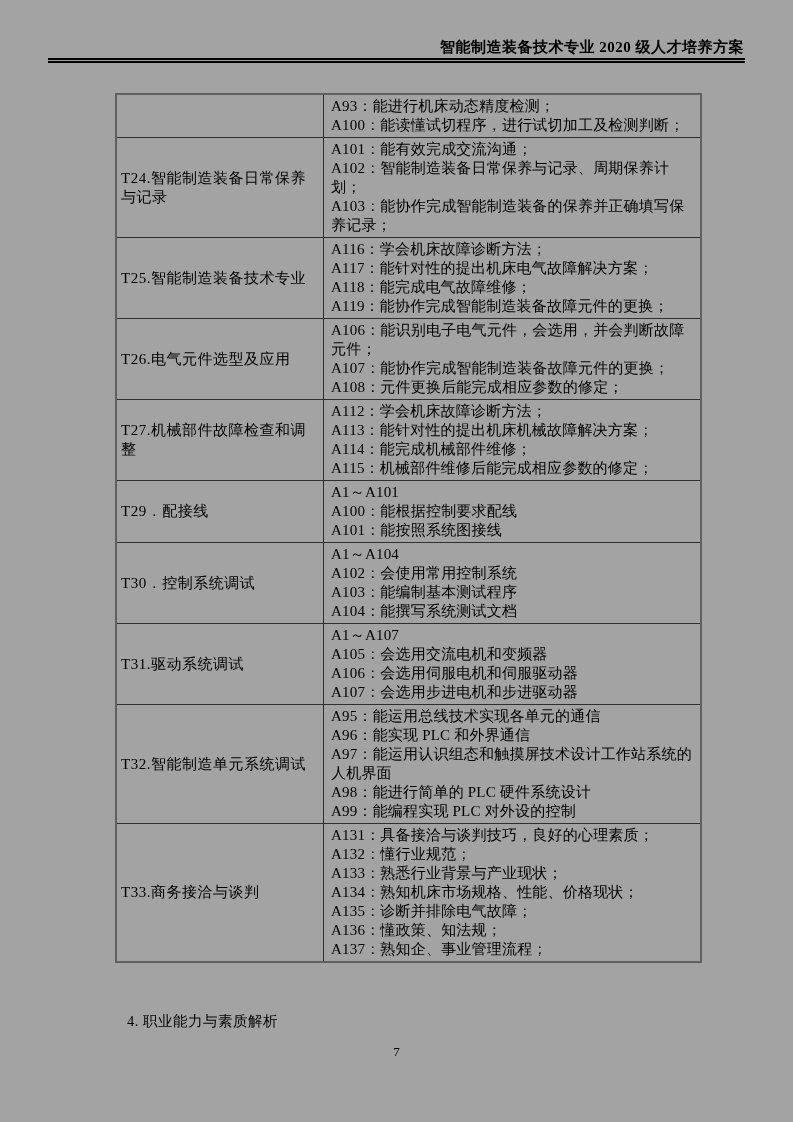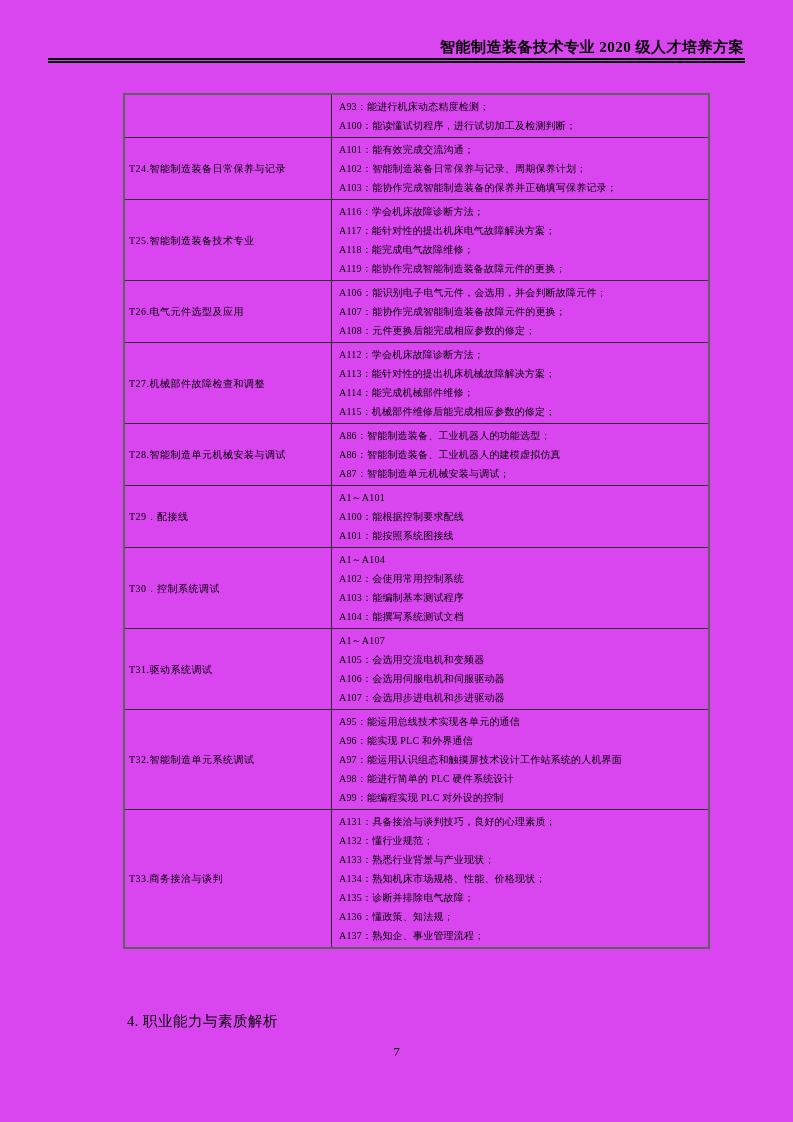--- a/index.html
+++ b/index.html
@@ -1,19 +1,19 @@
 <!DOCTYPE html>
 <html><head>
 <meta charset="utf-8">
 <style>
   html,body{margin:0;padding:0;background:#ffffff;}
   .page{
     position:relative;
     width:793px;height:1122px;
-    background:#d946ef;
+    background:#a3a3a3;
     font-family:"Liberation Serif","DejaVu Serif",serif;
     color:#000;
     overflow:hidden;
   }
   .header-title{
     position:absolute;
     top:38px;right:49px;
     font-size:15px;
     font-weight:bold;
     letter-spacing:0.5px;
@@ -25,24 +25,23 @@
     width:697px;height:1px;
     border-top:2px solid #000;
     border-bottom:2px solid #000;
   }
   table.doc-table{
     position:absolute;
     left:115px;top:93px;
     width:566px;
     border-collapse:collapse;
     table-layout:fixed;
-    font-size:10px;
+    font-size:15px;
     line-height:19px;
     border:2px solid #606060;
-    margin-left:8px;
   }
   table.doc-table td{
     border:1px solid #2e2e2e;
     vertical-align:middle;
   }
   td.task-cell{
     width:198px;
     padding:2px 4px;
     letter-spacing:0.5px;
   }
@@ -112,28 +111,20 @@
         <tr>
           <td class="task-cell">T27.机械部件故障检查和调整</td>
           <td class="ability-cell">
             <div class="ability-line">A112：学会机床故障诊断方法；</div>
             <div class="ability-line">A113：能针对性的提出机床机械故障解决方案；</div>
             <div class="ability-line">A114：能完成机械部件维修；</div>
             <div class="ability-line">A115：机械部件维修后能完成相应参数的修定；</div>
           </td>
         </tr>
         <tr>
-          <td class="task-cell">T28.智能制造单元机械安装与调试</td>
-          <td class="ability-cell">
-            <div class="ability-line">A86：智能制造装备、工业机器人的功能选型；</div>
-            <div class="ability-line">A86：智能制造装备、工业机器人的建模虚拟仿真</div>
-            <div class="ability-line">A87：智能制造单元机械安装与调试；</div>
-          </td>
-        </tr>
-        <tr>
           <td class="task-cell">T29．配接线</td>
           <td class="ability-cell">
             <div class="ability-line">A1～A101</div>
             <div class="ability-line">A100：能根据控制要求配线</div>
             <div class="ability-line">A101：能按照系统图接线</div>
           </td>
         </tr>
         <tr>
           <td class="task-cell">T30．控制系统调试</td>
           <td class="ability-cell">

